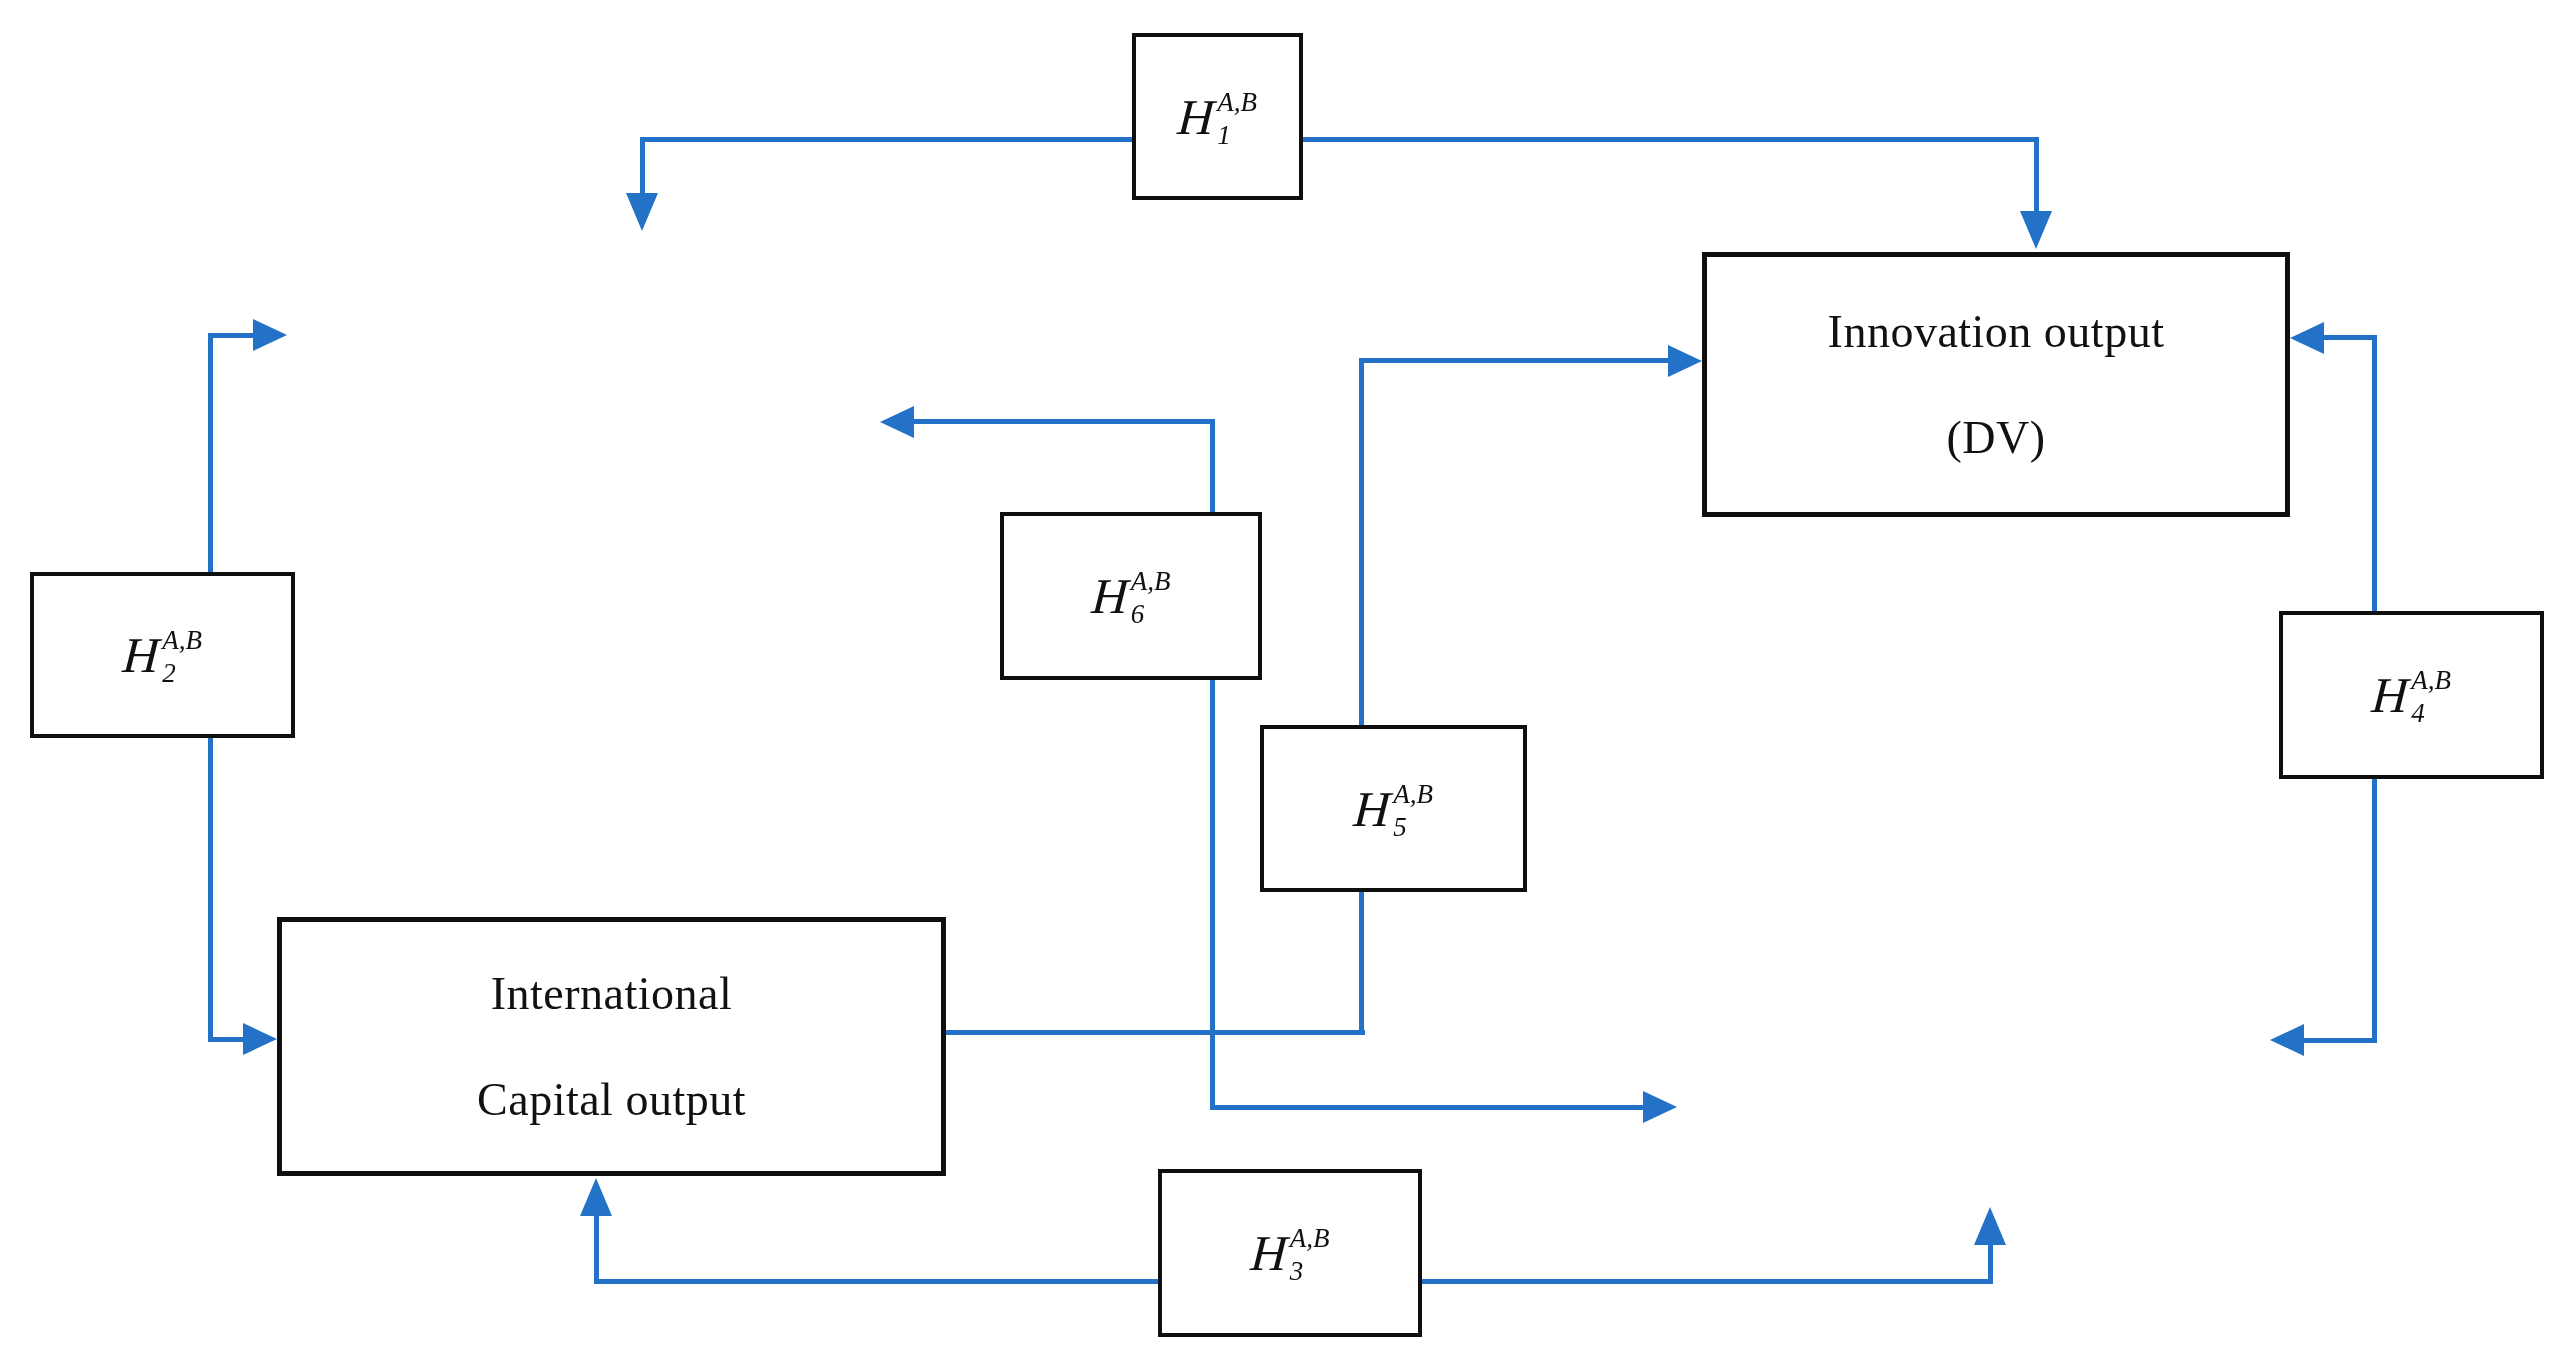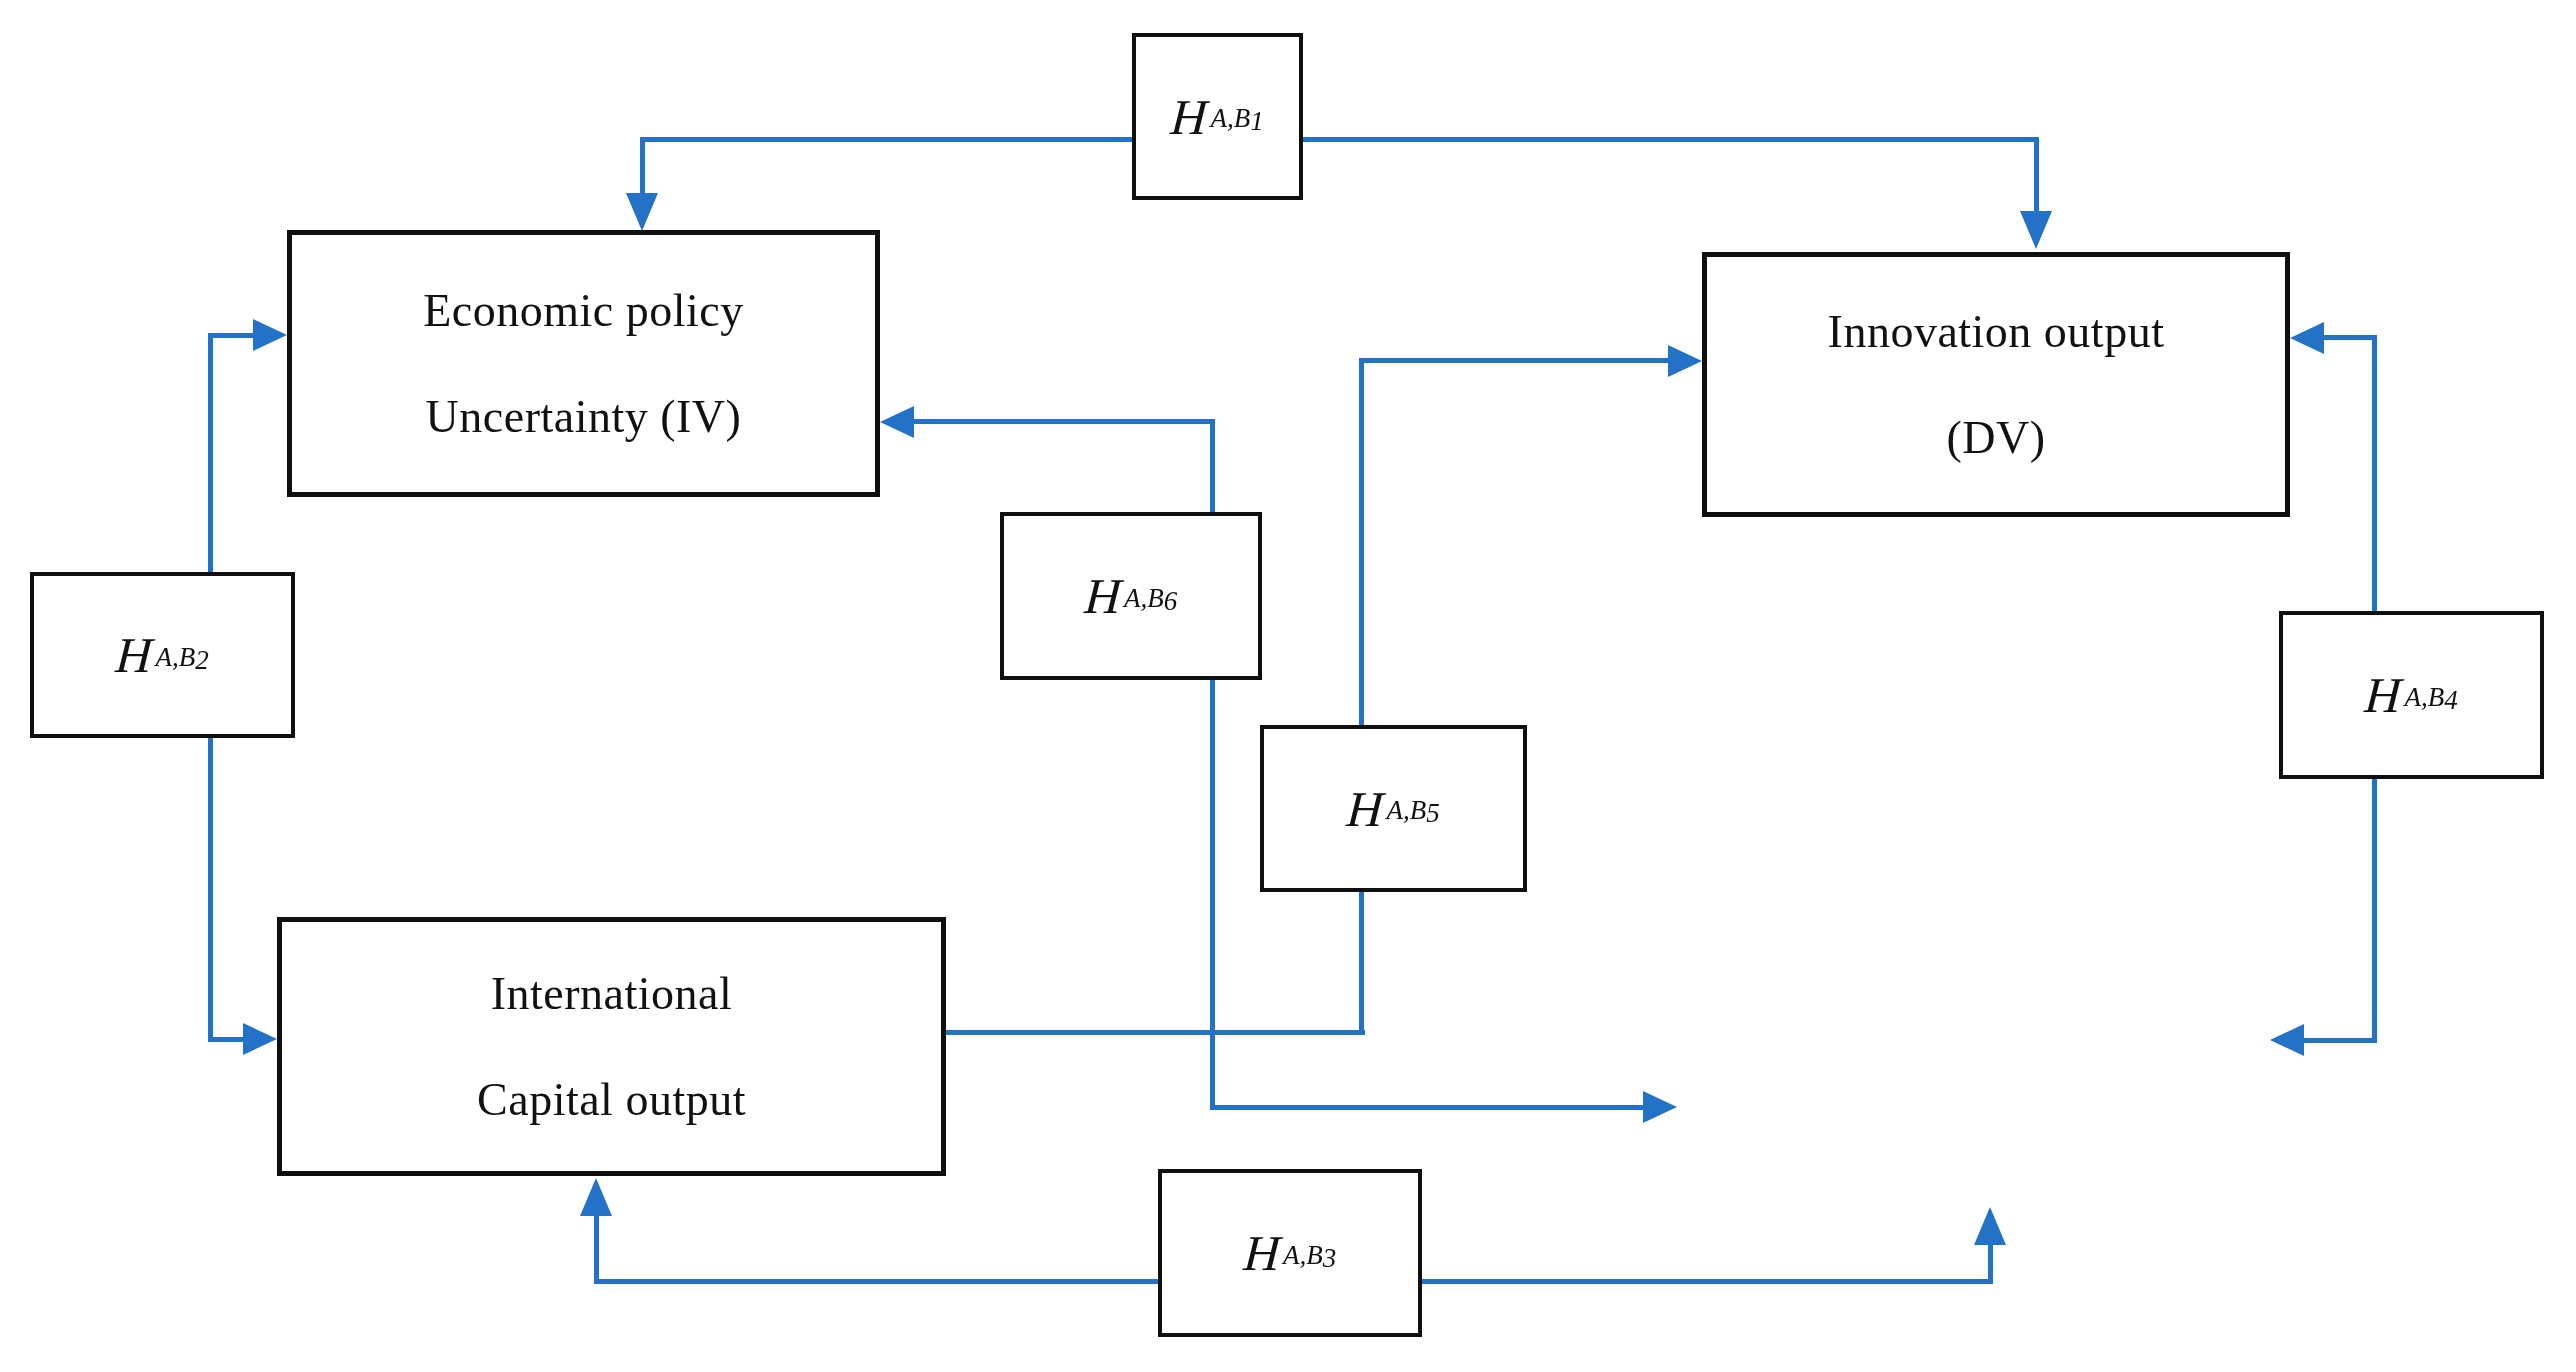--- a/index.html
+++ b/index.html
@@ -54,21 +54,22 @@
   }
   .hlabel{display:inline-flex;align-items:center;}
   .hbase{
     font-size:50px;
     font-style:italic;
     line-height:1;
     transform:skewX(-4deg);
   }
   .hstack{
     display:inline-flex;
-    align-items:center;
+    flex-direction:column;
+    align-items:flex-start;
     margin-left:3px;
     transform:translateY(2px);
   }
   .hsup,.hsub{
     font-size:27px;
     font-style:italic;
     line-height:1;
   }
   .hsub{margin-top:6px;}
 </style>
@@ -106,24 +107,20 @@
   <div class="vl" style="left:2372px;top:335px;height:708px;"></div>
   <div class="hl" style="left:2304px;top:1038px;width:73px;"></div>
   <div class="ah ah-left" style="left:2270px;top:1024px;"></div>
 
   <div class="hl" style="left:594px;top:1279px;width:1399px;"></div>
   <div class="vl" style="left:594px;top:1214px;height:70px;"></div>
   <div class="ah ah-up" style="left:580px;top:1178px;"></div>
   <div class="vl" style="left:1988px;top:1243px;height:41px;"></div>
   <div class="ah ah-up" style="left:1974px;top:1207px;"></div>
 
-  <div class="node" style="left:287px;top:230px;width:593px;height:267px;">
-    <span class="line">Economic policy</span>
-    <span class="line">Uncertainty (IV)</span>
-  </div>
 
   <div class="node" style="left:1702px;top:252px;width:588px;height:265px;">
     <span class="line">Innovation output</span>
     <span class="line">(DV)</span>
   </div>
 
   <div class="node" style="left:277px;top:917px;width:669px;height:259px;">
     <span class="line">International</span>
     <span class="line">Capital output</span>
   </div>

